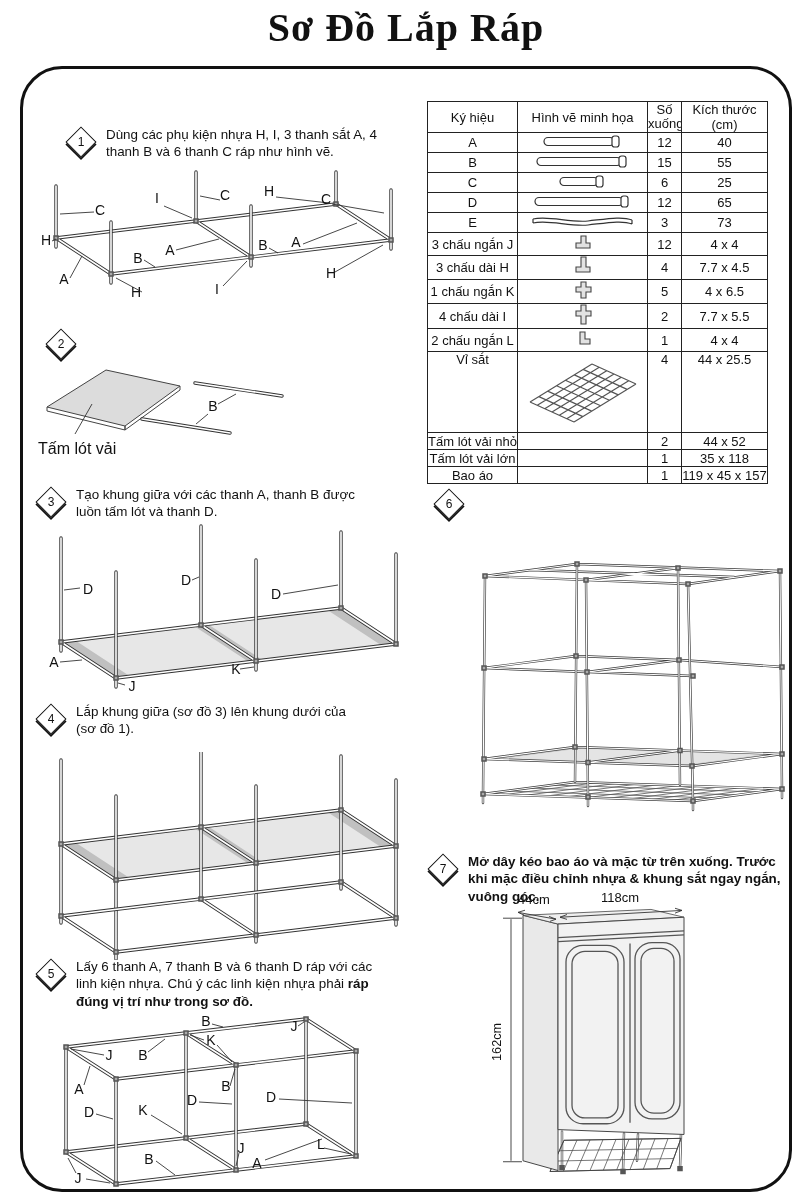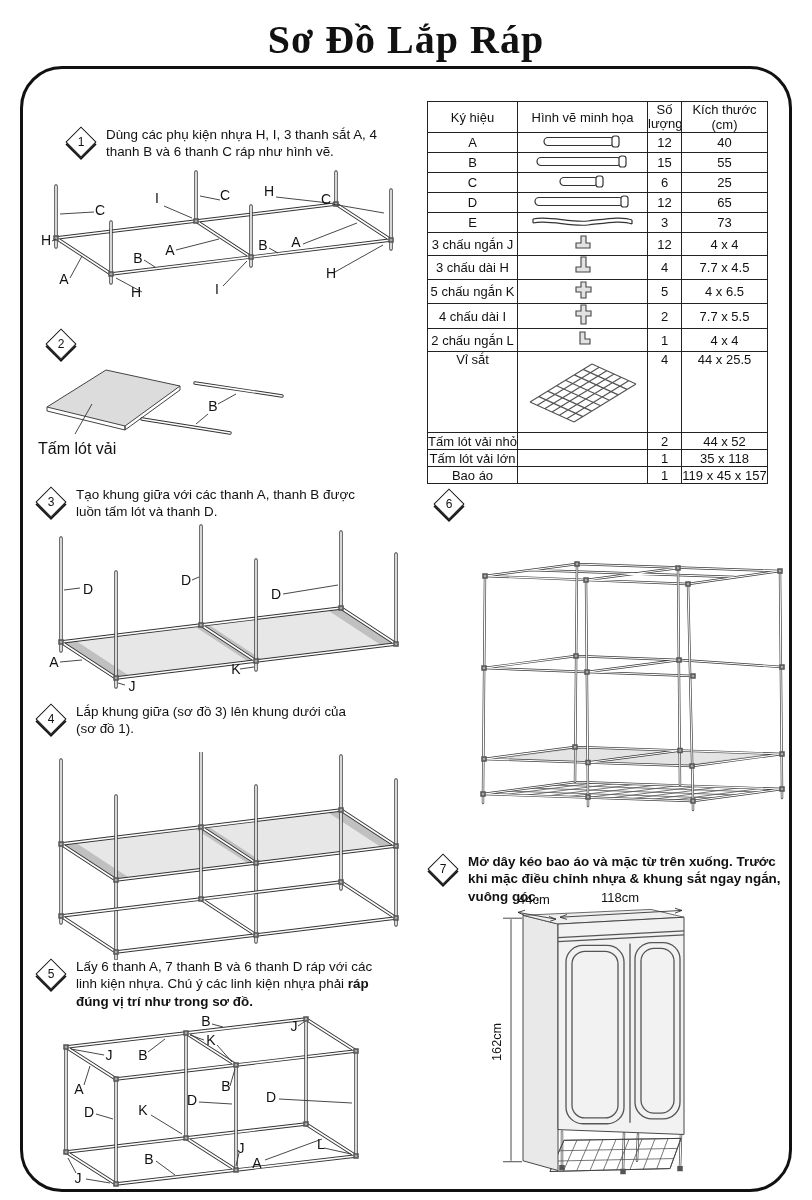--- a/index.html
+++ b/index.html
@@ -1,19 +1,19 @@
 <!DOCTYPE html>
 <html><head>
 <meta charset="utf-8">
 <style>
   html,body{margin:0;padding:0;background:#fff;}
   .page{position:relative;width:812px;height:1200px;background:#fff;overflow:hidden;
         font-family:"Liberation Sans",sans-serif;color:#111;}
   .abs{position:absolute;}
-  .title{width:100%;text-align:center;top:16px;left:0;
+  .title{width:100%;text-align:center;top:4px;left:0;
          font-family:"Liberation Serif",serif;font-weight:700;font-size:40px;letter-spacing:1px;}
   .frame{left:20px;top:66px;width:766px;height:1120px;border:3px solid #111;border-radius:42px;}
   
   .step{display:flex;align-items:flex-start;}
   .badge{flex:0 0 auto;width:20px;height:20px;border:1.6px solid #111;background:#fff;
          transform:rotate(45deg);box-shadow:1.8px 1.8px 0 #111;margin:5px 14px 0 4px;}
   .badge span{display:flex;width:100%;height:100%;align-items:center;justify-content:center;
               transform:rotate(-45deg);font-size:12px;}
   .stext{font-size:13.4px;line-height:1.3;}
   .stext b{font-weight:700;}
@@ -192,21 +192,21 @@
     <colgroup>
         <col class="c1">
         <col class="c2">
         <col class="c3">
         <col class="c4">
       </colgroup>
     <tbody>
         <tr>
       <th>Ký hiệu</th>
       <th>Hình vẽ minh họa</th>
-      <th class="qtyh">Số lượng</th>
+      <th class="qtyh">Số xuống</th>
       <th>Kích thước (cm)</th>
     </tr>
     <tr class="r-sm">
       <td>A</td>
       <td><svg width="84" height="15" viewBox="0 0 84 15">
               <rect class="icon-stroke" x="3" y="3.5" width="70" height="8" rx="4"></rect>
               <rect class="icon-stroke" x="71" y="2" width="7" height="11" rx="2.5"></rect>
             </svg></td>
       <td>12</td>
           <td>40</td>
@@ -256,21 +256,21 @@
     </tr>
     <tr class="r-md">
       <td>3 chấu dài H</td>
       <td><svg width="22" height="20" viewBox="0 0 22 20">
               <path class="fit" d="M9,1 h5 v10 h4 v5 H4 v-5 h5 z"></path>
             </svg></td>
       <td>4</td>
           <td>7.7 x 4.5</td>
     </tr>
     <tr class="r-md">
-      <td>5 chấu ngắn K</td>
+      <td>1 chấu ngắn K</td>
       <td><svg width="22" height="20" viewBox="0 0 22 20">
               <path class="fit" d="M9,2 h5 v5 h5 v5 h-5 v6 h-5 v-6 H4 v-5 h5 z"></path>
             </svg></td>
       <td>5</td>
           <td>4 x 6.5</td>
     </tr>
     <tr class="r-md">
       <td>4 chấu dài I</td>
       <td><svg width="22" height="21" viewBox="0 0 22 21">
               <path class="fit" d="M9,1 h5 v6 h5 v5 h-5 v8 h-5 v-8 H4 v-5 h5 z"></path>

